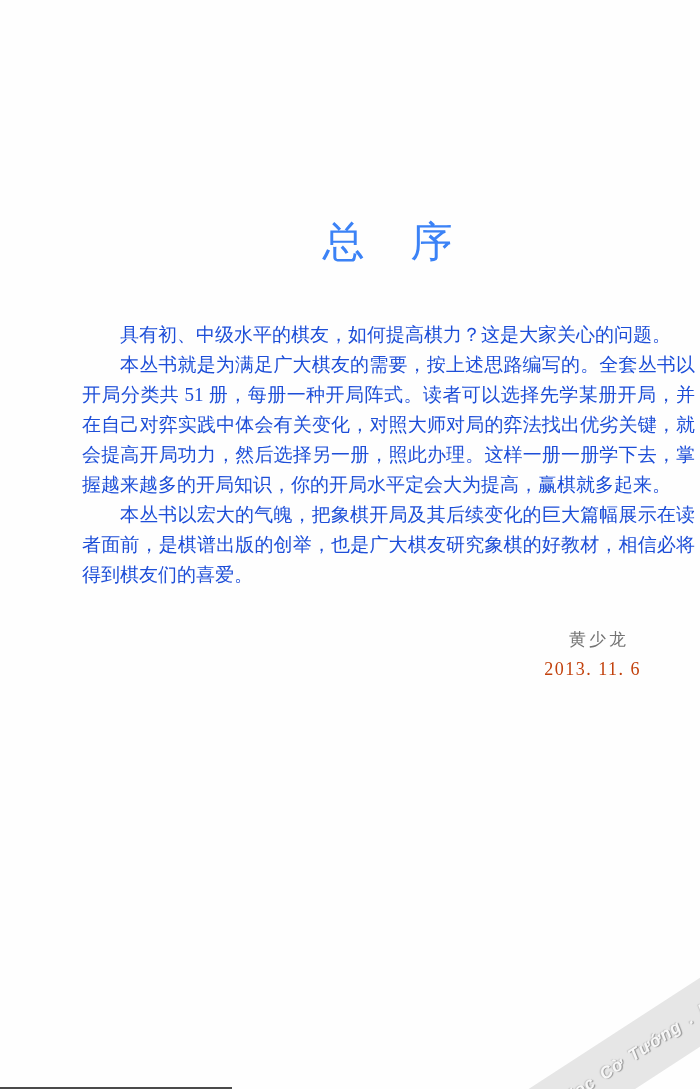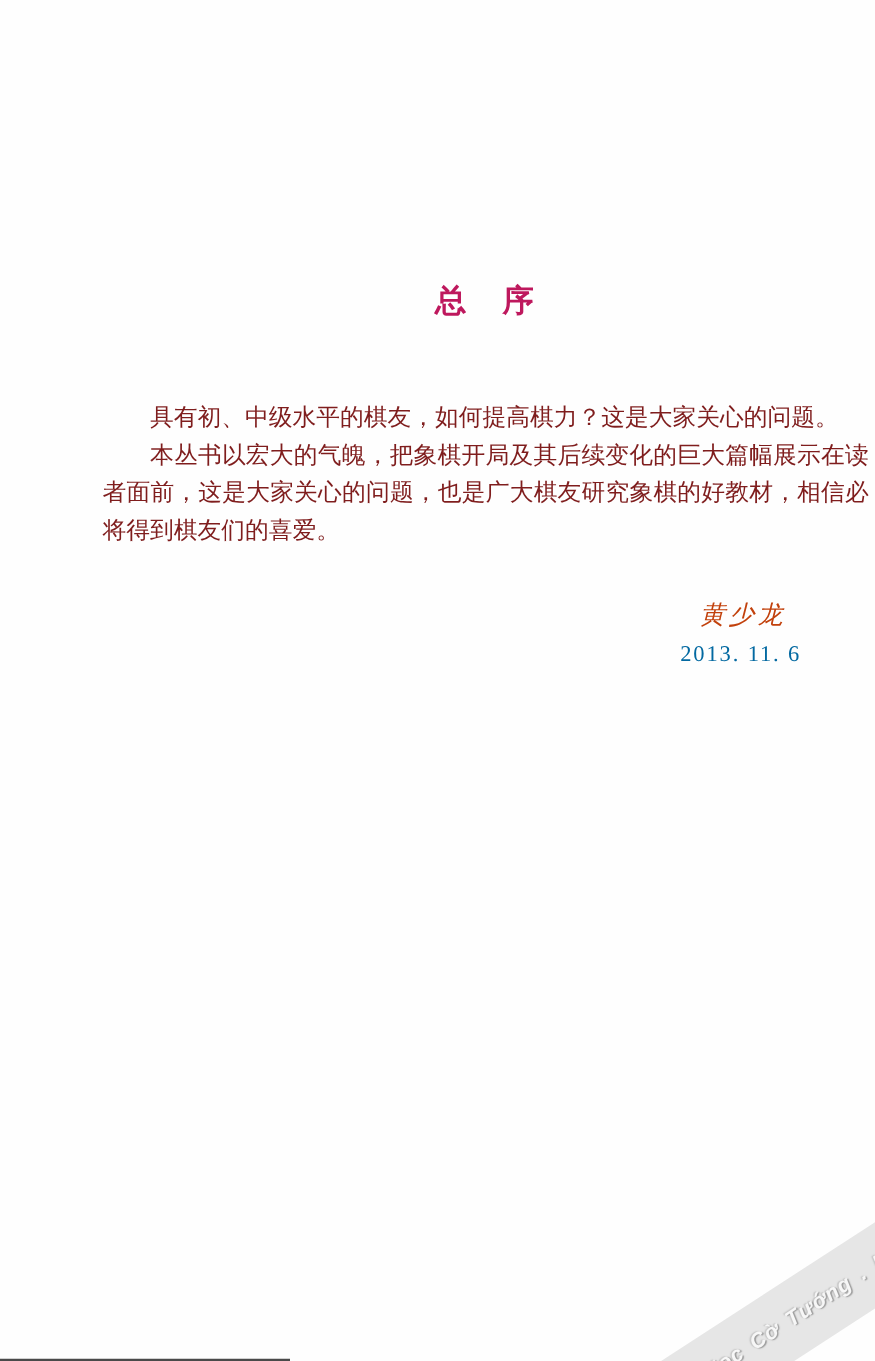--- a/index.html
+++ b/index.html
@@ -15,58 +15,57 @@
     overflow: hidden;
     font-family: "Liberation Serif", "DejaVu Serif", serif;
     color: #333333;
   }
   .page-title {
     margin: 0;
     padding-top: 224px;
     margin-left: 82px;
     width: 613px;
     text-align: center;
-    font-size: 25px;
+    font-size: 42px;
     line-height: 36px;
-    font-weight: 700;
+    font-weight: 400;
     letter-spacing: 2px;
-    color: #be185d;
+    color: #3b82f6;
   }
   .body-text {
     margin: 60px 0 0 82px;
     width: 613px;
     font-size: 19px;
     line-height: 30px;
     text-align: justify;
-    color: #7f1d1d;
+    color: #1d4ed8;
   }
   .body-text p {
     margin: 0;
     padding: 0;
     text-indent: 2em;
   }
   .signature-block {
     margin-left: 82px;
     width: 613px;
     text-align: right;
   }
   .signature {
     margin-top: 38px;
     padding-right: 66px;
-    font-size: 20px;
+    font-size: 17px;
     letter-spacing: 3px;
-    color: #c2410c;
-    font-style: italic;
+    color: #737373;
   }
   .sign-date {
     margin-top: 8px;
     padding-right: 54px;
     font-size: 18px;
     letter-spacing: 1.5px;
-    color: #0369a1;
+    color: #c2410c;
   }
   .watermark-band {
     position: absolute;
     left: 495px;
     top: 1019px;
     width: 300px;
     height: 58px;
     background: #e6e6e6;
     transform: rotate(-33deg);
     display: flex;
@@ -94,21 +93,22 @@
 </style>
 </head>
 <body>
 
 <div class="page">
 
   <h1 class="page-title">总　序</h1>
 
   <div class="body-text">
     <p>具有初、中级水平的棋友，如何提高棋力？这是大家关心的问题。</p>
-    <p>本丛书以宏大的气魄，把象棋开局及其后续变化的巨大篇幅展示在读者面前，这是大家关心的问题，也是广大棋友研究象棋的好教材，相信必将得到棋友们的喜爱。</p>
+    <p>本丛书就是为满足广大棋友的需要，按上述思路编写的。全套丛书以开局分类共 51 册，每册一种开局阵式。读者可以选择先学某册开局，并在自己对弈实践中体会有关变化，对照大师对局的弈法找出优劣关键，就会提高开局功力，然后选择另一册，照此办理。这样一册一册学下去，掌握越来越多的开局知识，你的开局水平定会大为提高，赢棋就多起来。</p>
+    <p>本丛书以宏大的气魄，把象棋开局及其后续变化的巨大篇幅展示在读者面前，是棋谱出版的创举，也是广大棋友研究象棋的好教材，相信必将得到棋友们的喜爱。</p>
   </div>
 
   <div class="signature-block">
     <div class="signature">黄少龙</div>
     <div class="sign-date">2013. 11. 6</div>
   </div>
 
   <div class="watermark-band">
     <span class="watermark-text">Học Cờ Tướng . Net</span>
   </div>

